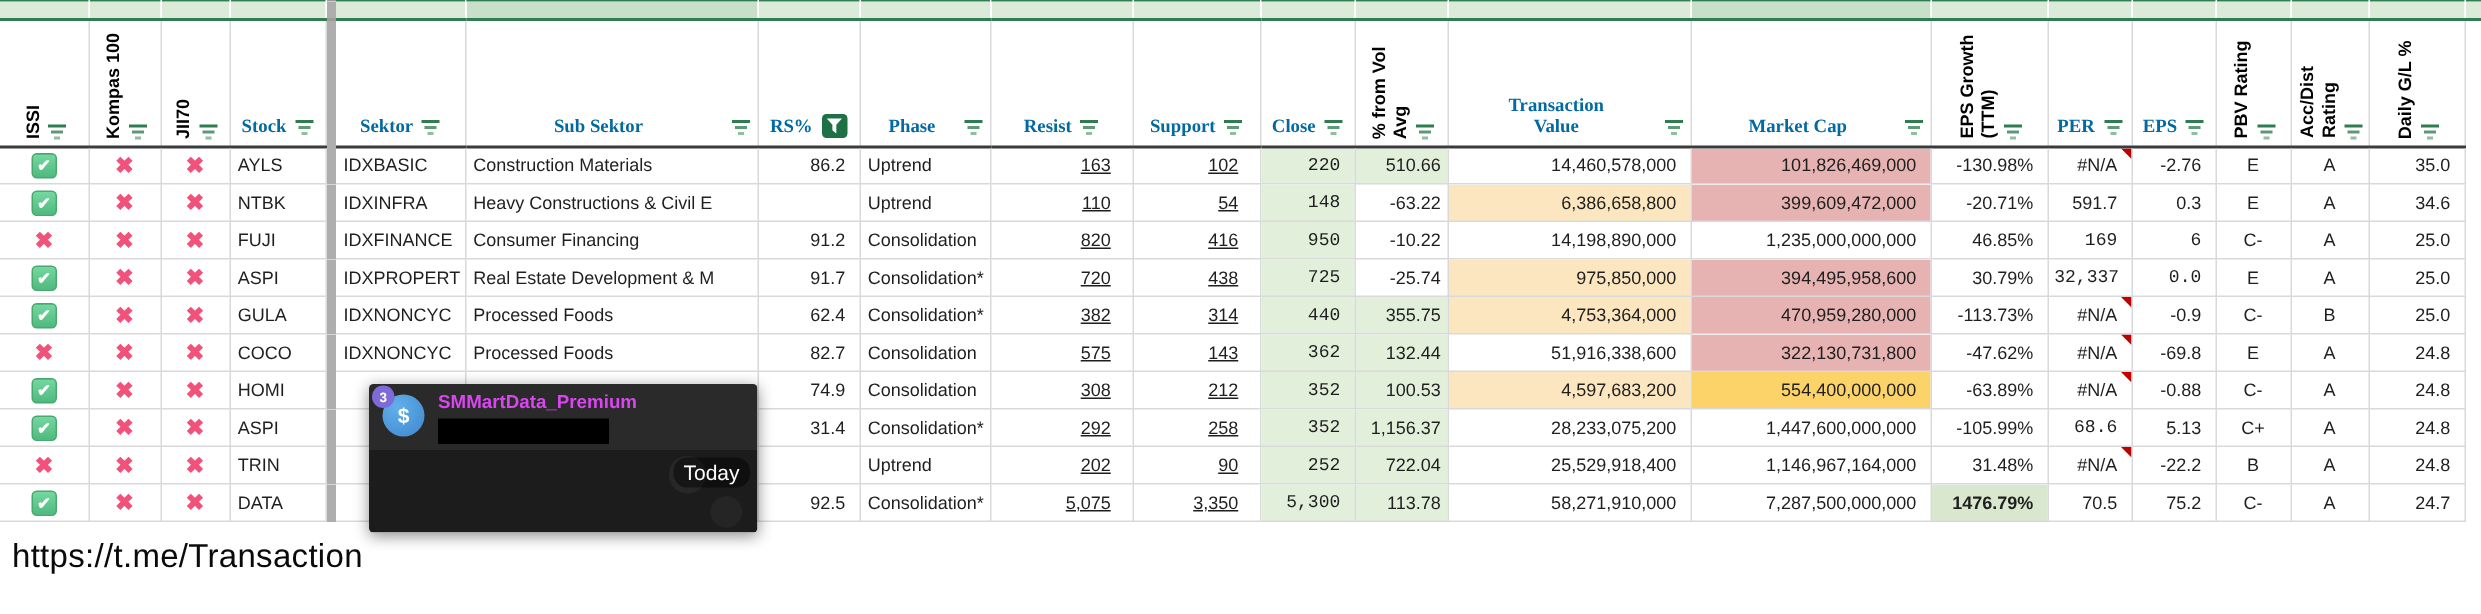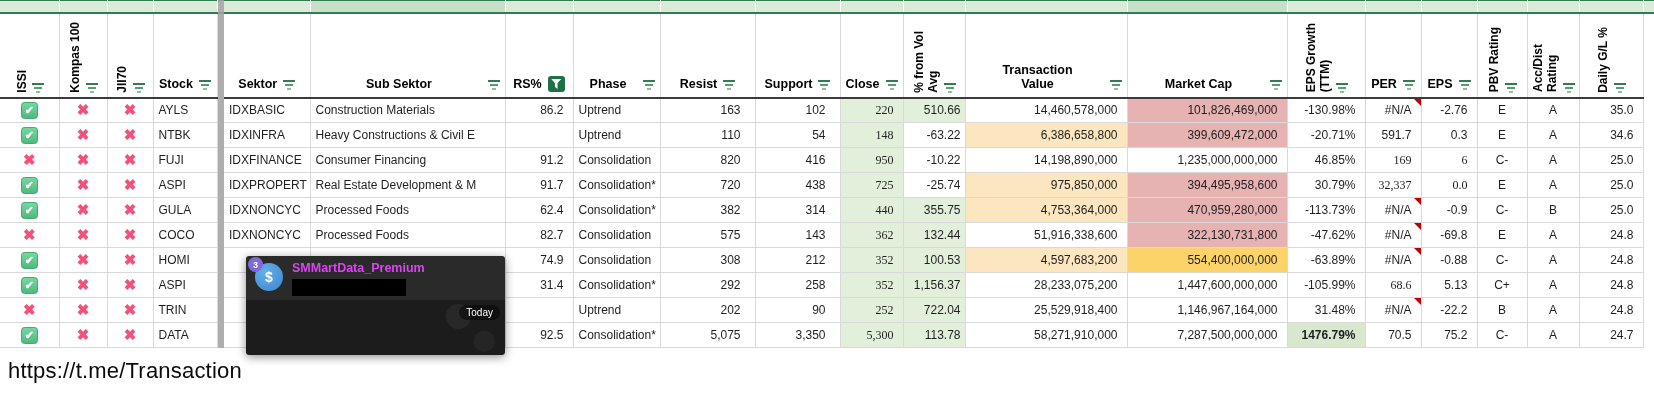--- a/index.html
+++ b/index.html
@@ -18,21 +18,21 @@
   tr.strip td.sliver { background:#dcead9; }
 
   
   tr.head { height:85px; }
   tr.head td { background:#fff; border-right:1px solid #d9d9d9; border-bottom:2px solid #3b3b3b; vertical-align:bottom; }
   tr.head td.divcell { background:#aeaeae; border-right:none; border-bottom:none; }
   tr.head td.sliver { border-bottom:none; border-right:none; }
   .hwrap { display:flex; align-items:flex-end; justify-content:center; gap:6px; height:100%; padding-bottom:5px; }
   .hwrap.spread { justify-content:space-between; padding-left:6px; padding-right:5px; }
   .hwrap.spread .hlabel { flex:1; text-align:center; }
-  .hlabel { font-weight:700; font-size:12.5px; color:#000000; white-space:pre-line; line-height:1.15; text-align:center; }
+  .hlabel { font-weight:700; font-size:12.5px; color:#0369a1; white-space:pre-line; line-height:1.15; text-align:center;font-family:Liberation Serif, serif; }
   .vwrap { display:flex; align-items:flex-end; justify-content:center; gap:3px; height:100%; padding-bottom:4px; }
   .vtext { writing-mode:vertical-rl; transform:rotate(180deg); font-weight:700; font-size:12px; color:#000; white-space:pre-line; line-height:1.2; }
 
   
   .fn { display:inline-block; flex:none; width:12px; height:10px; margin-bottom:2px;
     background-image:linear-gradient(#2e7c4f,#2e7c4f),linear-gradient(#5b9a74,#5b9a74),linear-gradient(#93bda3,#93bda3);
     background-size:12px 2px,8px 2px,4px 2px;
     background-position:center 0,center 4px,center 8px;
     background-repeat:no-repeat; }
   .vwrap .fn { margin-bottom:0; }
@@ -41,23 +41,23 @@
     clip-path:polygon(0 0,100% 0,62% 42%,62% 95%,38% 76%,38% 42%); }
 
   
   tr.r { height:25px; }
   tr.r td { border-right:1px solid #d9d9d9; border-bottom:1px solid #d9d9d9; padding:0 4px; }
   tr.r td.divcell { background:#aeaeae; border:none; padding:0; }
   tr.r td.sliver { border:none; }
   .c-center { text-align:center; }
   .c-left { text-align:left; padding-left:5px !important; }
   .c-right { text-align:right; padding-right:9px !important; }
-  .pad-lg { padding-right:14px !important; }
+  .pad-lg { padding-right:14px !important;text-decoration:underline; }
   .tight { padding-right:4px !important; font-size:11.5px; }
-  .mono { font-family:Liberation Serif, serif; color:#737373; font-size:11.5px;margin-top:14px; }
+  .mono { font-family:Liberation Mono, monospace; color:#737373; font-size:11.5px;margin-top:14px; }
   .gray { color:#4d4d4d; }
   .bg-green { background:#e2efda; }
   .bg-orange { background:#fbe6bf; }
   .bg-red { background:#e6b3b2; }
   .bg-gold { background:#fbd368; }
   .hl-green { background:#d9e7cf; font-weight:700; color:#111; }
   td.note { position:relative; }
   td.note::after { content:""; position:absolute; top:0; right:0; border-left:7px solid transparent; border-top:7px solid #c00000; }
 
   
@@ -73,21 +73,21 @@
   .tg-badge { position:absolute; left:2px; top:1px; width:15px; height:15px; border-radius:50%; background:#7e6bd8;
     color:#fff; font-size:9px; font-weight:700; display:flex; align-items:center; justify-content:center; z-index:2; }
   .tg-avatar { position:absolute; left:9px; top:7px; width:28px; height:28px; border-radius:50%;
     background:radial-gradient(circle at 35% 30%, #63b0ec, #3d86cc); color:#fff; font-size:14px; font-weight:700;
     display:flex; align-items:center; justify-content:center; }
   .tg-title { position:absolute; left:46px; top:5px; color:#d946ef; font-size:12.5px; font-weight:700; }
   .tg-redact { position:absolute; left:46px; top:23px; width:114px; height:17px; background:#000; }
   .tg-body { position:relative; height:55px; background:#1c1c1c;
     background-image:radial-gradient(circle at 82% 30%, rgba(255,255,255,.05) 0 12px, transparent 13px),
                      radial-gradient(circle at 92% 75%, rgba(255,255,255,.04) 0 10px, transparent 11px); }
-  .tg-date { position:absolute; right:5px; top:5px; background:rgba(0,0,0,.45); color:#fff; font-size:10px;
+  .tg-date { position:absolute; right:5px; top:5px; background:rgba(0,0,0,.45); color:#fff; font-size:14px;
     padding:2px 7px; border-radius:9px; }
   .tg-bubble { position:absolute; left:4px; top:5px; background:#252525; border-radius:8px 8px 8px 2px; padding:4px 9px 5px 9px; }
   .tg-line1 { color:#fff; font-size:12.5px; line-height:16px; }
   .tg-line2 { color:#fff; font-size:12.5px; font-weight:600; line-height:17px; }
   .tg-meta { color:#6e6e6e; font-size:8.5px; font-weight:400; margin-left:8px; }
   .tg-meta svg { vertical-align:middle; }
 
   .footer-url { padding:10px 0 0 8px; font-size:22px; color:#0a0a0a; letter-spacing:.2px; }
 </style>
 </head>

